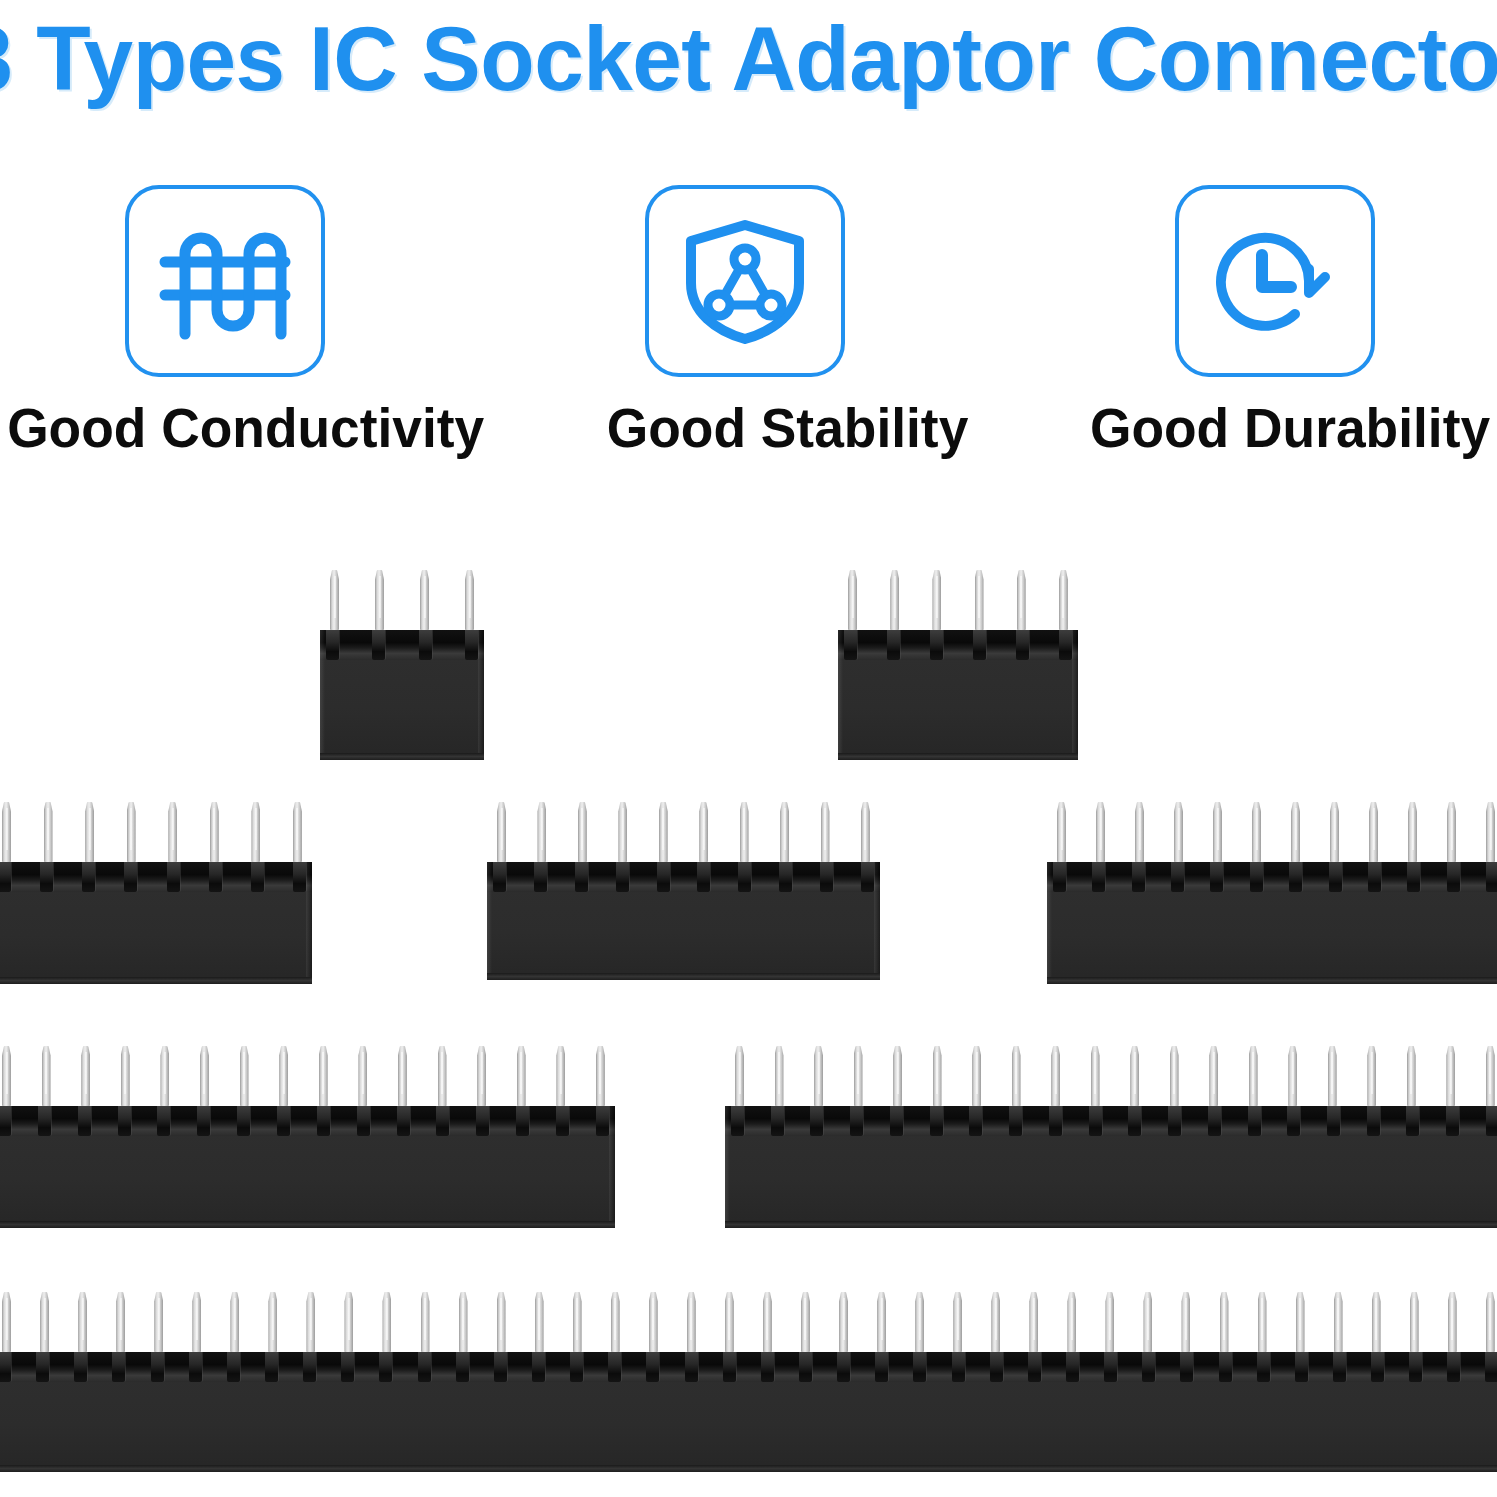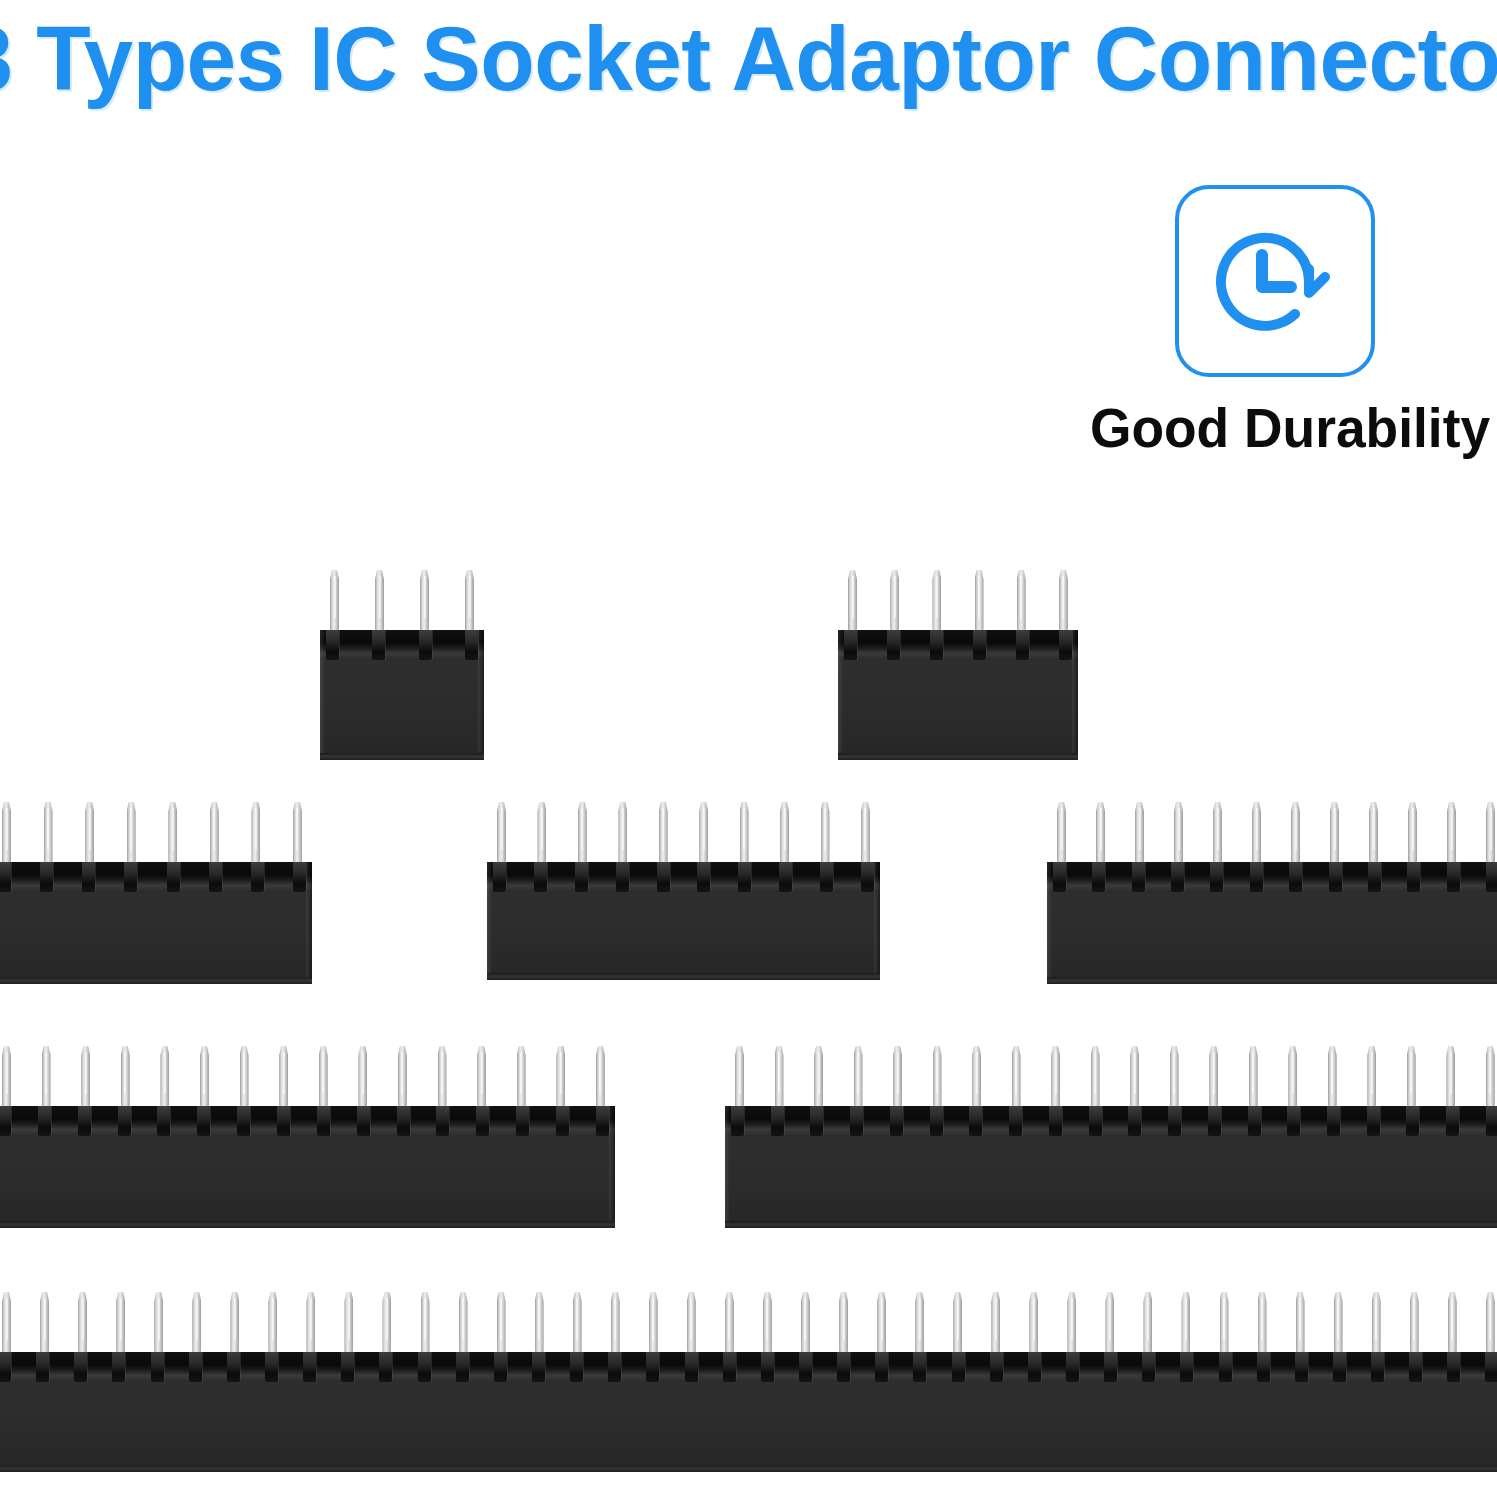--- a/index.html
+++ b/index.html
@@ -176,21 +176,49 @@
 </style>
 </head>
 <body>
 
 <div class="title-bar">
   <div class="title-text">8 Types IC Socket Adaptor Connector</div>
 </div>
 
 <div class="features">
 
-
+  <div class="feature f1">
+    <div class="icon-box">
+      <span>
+        <svg width="132" height="126" viewBox="0 0 132 126" fill="none">
+          <g stroke="#1f90ef" stroke-width="11" stroke-linecap="round" fill="none">
+            <line x1="6" y1="44" x2="126" y2="44"></line>
+            <line x1="6" y1="77" x2="126" y2="77"></line>
+            <path d="M30 116 L30 36 a16 16 0 0 1 32 0 L62 92 a16 16 0 0 0 32 0 L94 36 a16 16 0 0 1 32 0 L126 116" transform="translate(-4,0)"></path>
+          </g>
+        </svg>
+      </span>
+    </div>
+    <div class="feature-label">Good Conductivity</div>
+  </div>
+
+  <div class="feature f2">
+    <div class="icon-box">
+      <span>
+        <svg width="132" height="132" viewBox="0 0 132 132" fill="none">
+          <path d="M66 10 L120 26 L120 68 C120 97 95 116 66 124 C37 116 12 97 12 68 L12 26 Z" stroke="#1f90ef" stroke-width="10" stroke-linejoin="round" fill="none"></path>
+          <path d="M66 44 L92 90 L40 90 Z" stroke="#1f90ef" stroke-width="9" stroke-linejoin="round" fill="none"></path>
+          <circle cx="66" cy="44" r="11" fill="#ffffff" stroke="#1f90ef" stroke-width="9"></circle>
+          <circle cx="40" cy="90" r="11" fill="#ffffff" stroke="#1f90ef" stroke-width="9"></circle>
+          <circle cx="92" cy="90" r="11" fill="#ffffff" stroke="#1f90ef" stroke-width="9"></circle>
+        </svg>
+      </span>
+    </div>
+    <div class="feature-label">Good Stability</div>
+  </div>
 
   <div class="feature f3">
     <div class="icon-box">
       <span>
         <svg width="136" height="132" viewBox="0 0 136 132" fill="none">
           <path d="M102 66 A44 44 0 1 0 88 99" stroke="#1f90ef" stroke-width="10" stroke-linecap="round" fill="none"></path>
           <path d="M102 54 L102 78 L118 62" stroke="#1f90ef" stroke-width="10" stroke-linecap="round" stroke-linejoin="round" fill="none"></path>
           <path d="M55 40 L55 72 L84 72" stroke="#1f90ef" stroke-width="12" stroke-linecap="round" stroke-linejoin="round" fill="none"></path>
         </svg>
       </span>

